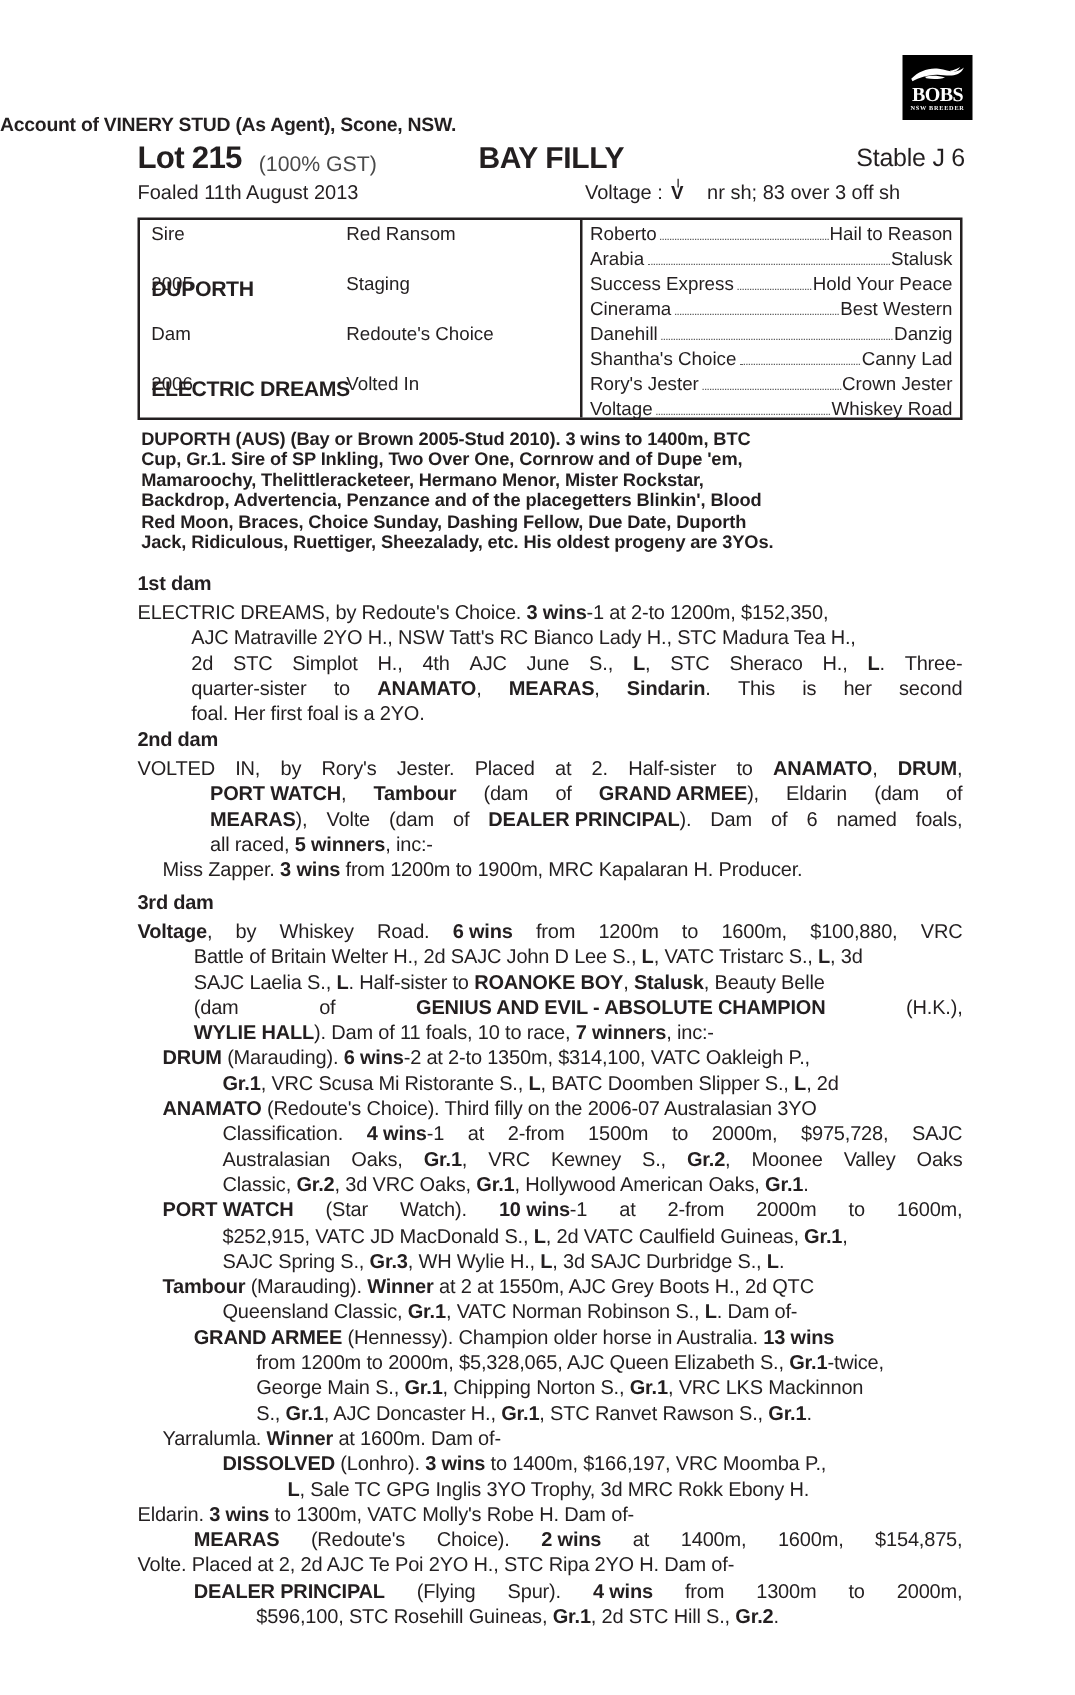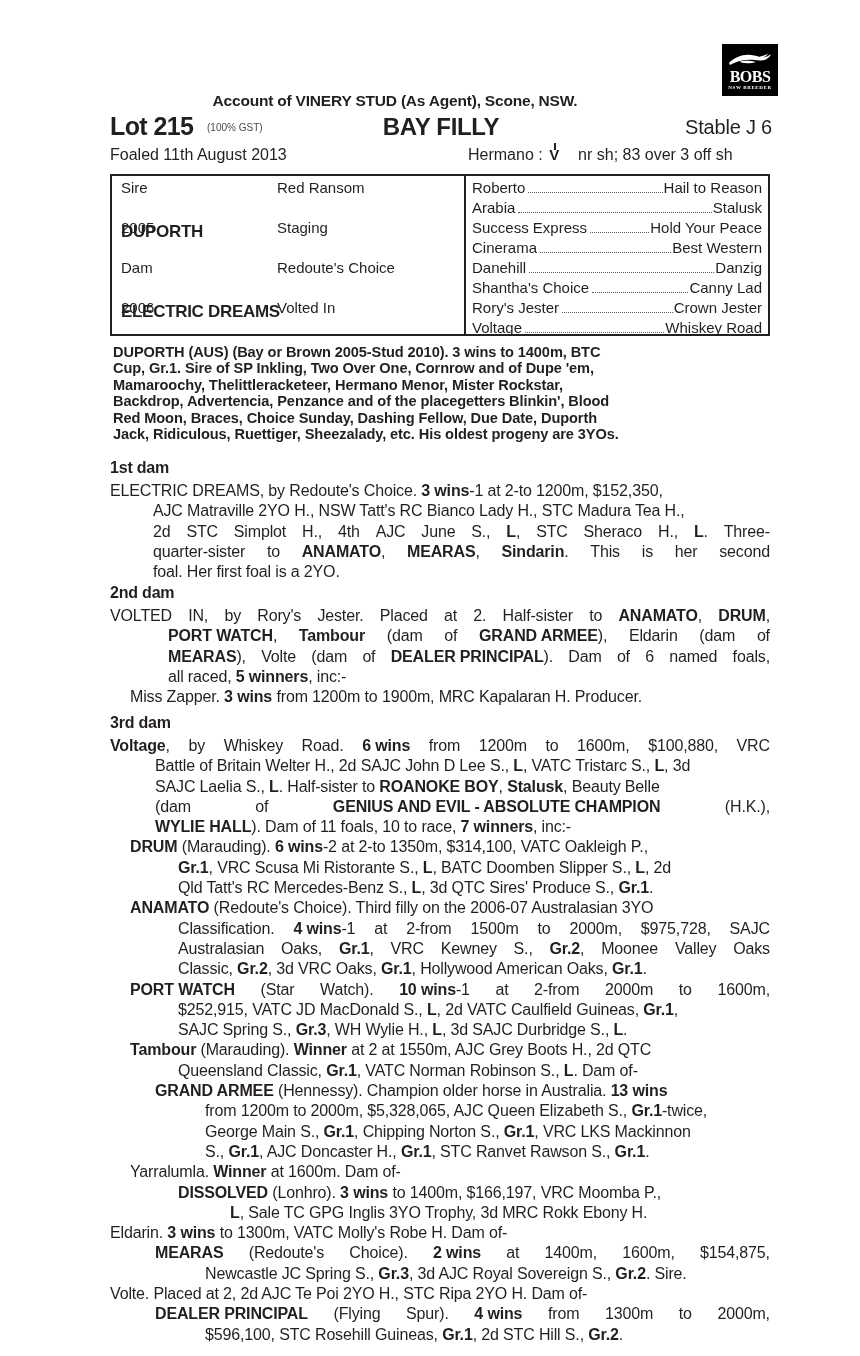--- a/index.html
+++ b/index.html
@@ -62,42 +62,41 @@
     font-size: 5px;
     letter-spacing: 0.6px;
     line-height: 6px;
   }
 
   
   .account-line {
     position: absolute;
     left: 0; top: 92px;
     width: 790px;
-    text-align: center;
     font-size: 15.5px;
     font-weight: bold;
     letter-spacing: -0.2px;
   }
   .title-row {
     position: absolute;
     left: 110px; top: 114px;
     width: 662px;
     height: 26px;
   }
   .lot-no {
     position: absolute;
     left: 0; top: -2px;
     font-size: 25px;
     font-weight: bold;
     letter-spacing: -0.6px;
   }
   .gst {
     position: absolute;
     left: 97px; top: 8px;
-    font-size: 10px;
+    font-size: 17px;
     color: #4a4a4a;
   }
   .sex-desc {
     position: absolute;
     left: 0; right: 0; top: -1px;
     text-align: center;
     font-size: 24px;
     font-weight: bold;
     letter-spacing: -0.3px;
   }
@@ -254,21 +253,21 @@
 
   <div class="title-row">
     <span class="lot-no">Lot 215</span>
     <span class="gst">(100% GST)</span>
     <span class="sex-desc">BAY FILLY</span>
     <span class="stable">Stable J 6</span>
   </div>
 
   <div class="foaled">Foaled 11th August 2013</div>
   <div class="branded">
-    <span>Hermano :</span>
+    <span>Voltage :</span>
     <span class="brand-sym">V</span>
     <span class="sp" style="width:8px"></span>
     <span>nr sh; 83 over 3 off sh</span>
   </div>
 
   <div class="ped">
     <div class="ped-inner">
       <div class="ped-divider"></div>
 
       <div class="ped-row ped-gen1" style="top:2px">Sire</div>
@@ -443,21 +442,20 @@
         <span>(H.K.),</span>
     </span>
     <span class="ln" style="padding-left:45px"><b>WYLIE HALL</b>). Dam of 11 foals, 10 to race, <b>7 winners</b>, inc:-</span>
 
     <span class="lnj" style="padding-left:20px">
       <span><b>DRUM</b> (Marauding). <b>6 wins</b>-2 at 2-to 1350m, $314,100, VATC Oakleigh P.,</span>
     </span>
     <span class="lnj" style="padding-left:68px">
       <span><b>Gr.1</b>, VRC Scusa Mi Ristorante S., <b>L</b>, BATC Doomben Slipper S., <b>L</b>, 2d</span>
     </span>
-    <span class="ln" style="padding-left:68px">Qld Tatt's RC Mercedes-Benz S., <b>L</b>, 3d QTC Sires' Produce S., <b>Gr.1</b>.</span>
 
     <span class="lnj" style="padding-left:20px">
       <span><b>ANAMATO</b> (Redoute's Choice). Third filly on the 2006-07 Australasian 3YO</span>
     </span>
     <span class="lnj" style="padding-left:68px">
       <span>Classification.</span>
         <span><b>4 wins</b>-1</span>
         <span>at</span>
         <span>2-from</span>
         <span>1500m</span>
@@ -522,21 +520,20 @@
     <span class="lnj" style="padding-left:45px">
       <span><b>MEARAS</b></span>
         <span>(Redoute's</span>
         <span>Choice).</span>
         <span><b>2 wins</b></span>
         <span>at</span>
         <span>1400m,</span>
         <span>1600m,</span>
         <span>$154,875,</span>
     </span>
-    <span class="ln" style="padding-left:95px">Newcastle JC Spring S., <b>Gr.3</b>, 3d AJC Royal Sovereign S., <b>Gr.2</b>. Sire.</span>
 
     <span class="ln">Volte. Placed at 2, 2d AJC Te Poi 2YO H., STC Ripa 2YO H. Dam of-</span>
     <span class="lnj" style="padding-left:45px">
       <span><b>DEALER PRINCIPAL</b></span>
         <span>(Flying</span>
         <span>Spur).</span>
         <span><b>4 wins</b></span>
         <span>from</span>
         <span>1300m</span>
         <span>to</span>

